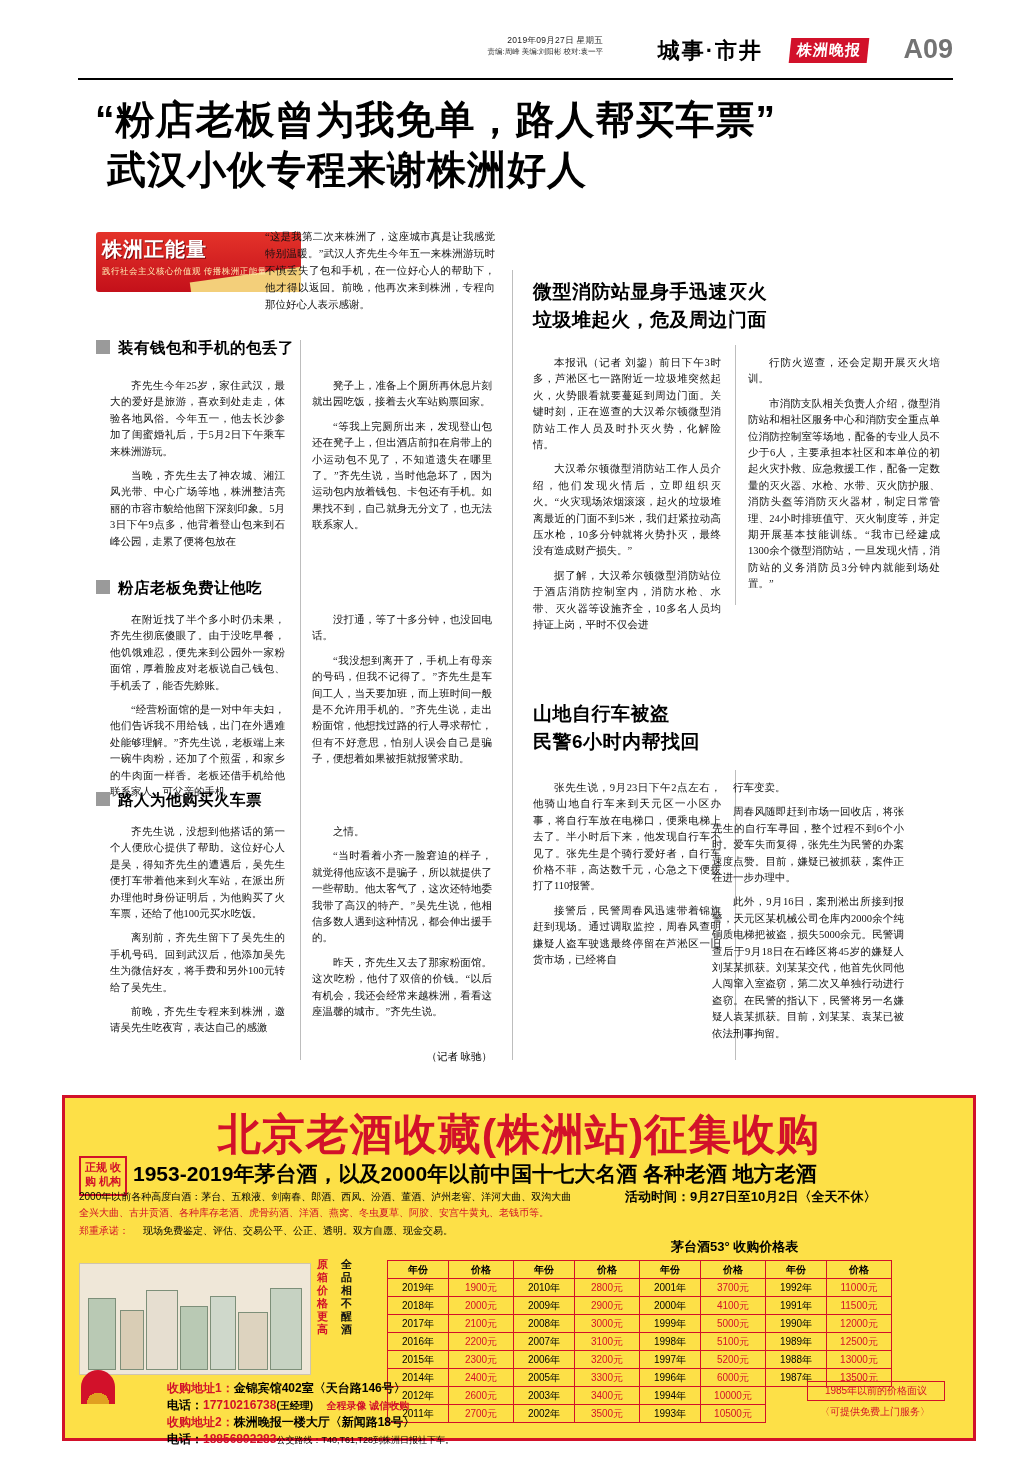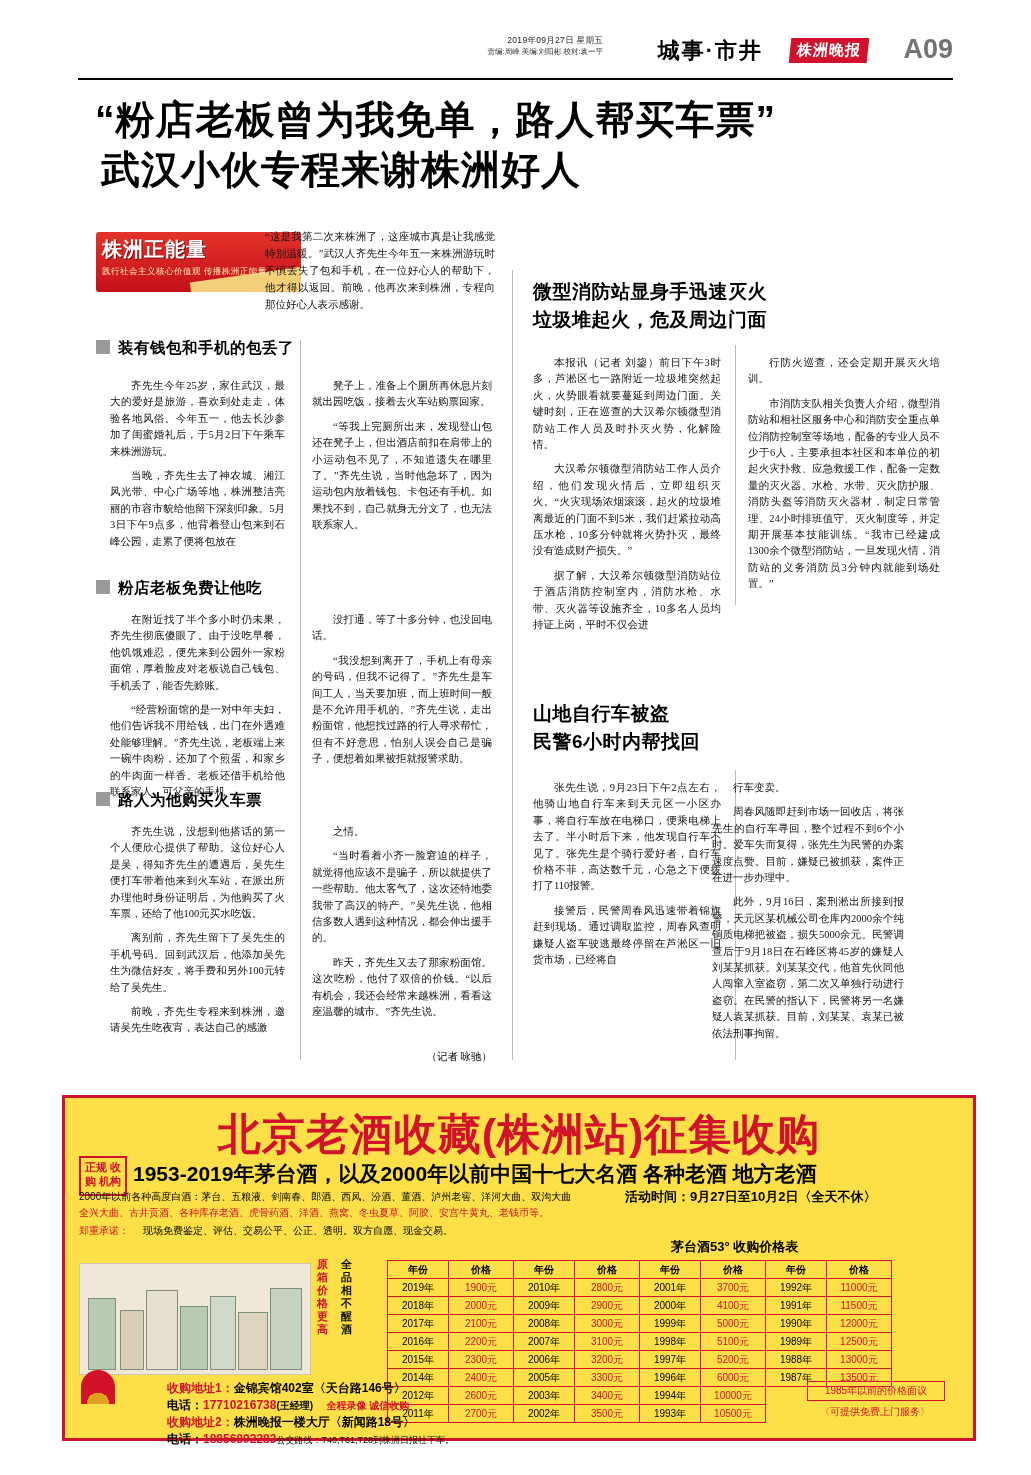--- a/index.html
+++ b/index.html
@@ -43,21 +43,21 @@
     font-family:"Liberation Sans","DejaVu Sans",sans-serif;
   }
 
   
   .headline{
     position:absolute;left:95px;top:95px;width:860px;
     font-family:"Liberation Sans","DejaVu Sans",sans-serif;
     font-weight:bold;font-size:39px;line-height:50px;
     letter-spacing:1px;
   }
-  .headline .l2{margin-left:6px;}
+  .headline .l2{margin-left:12px;}
 
   
   .badge{
     position:absolute;left:96px;top:232px;width:205px;height:60px;
     background:linear-gradient(180deg,#e4332a 0%,#c4101a 100%);
     border-radius:3px;overflow:hidden;
   }
   .badge .b1{
     position:absolute;left:6px;top:4px;color:#fff;font-weight:bold;
     font-size:20px;letter-spacing:1px;

